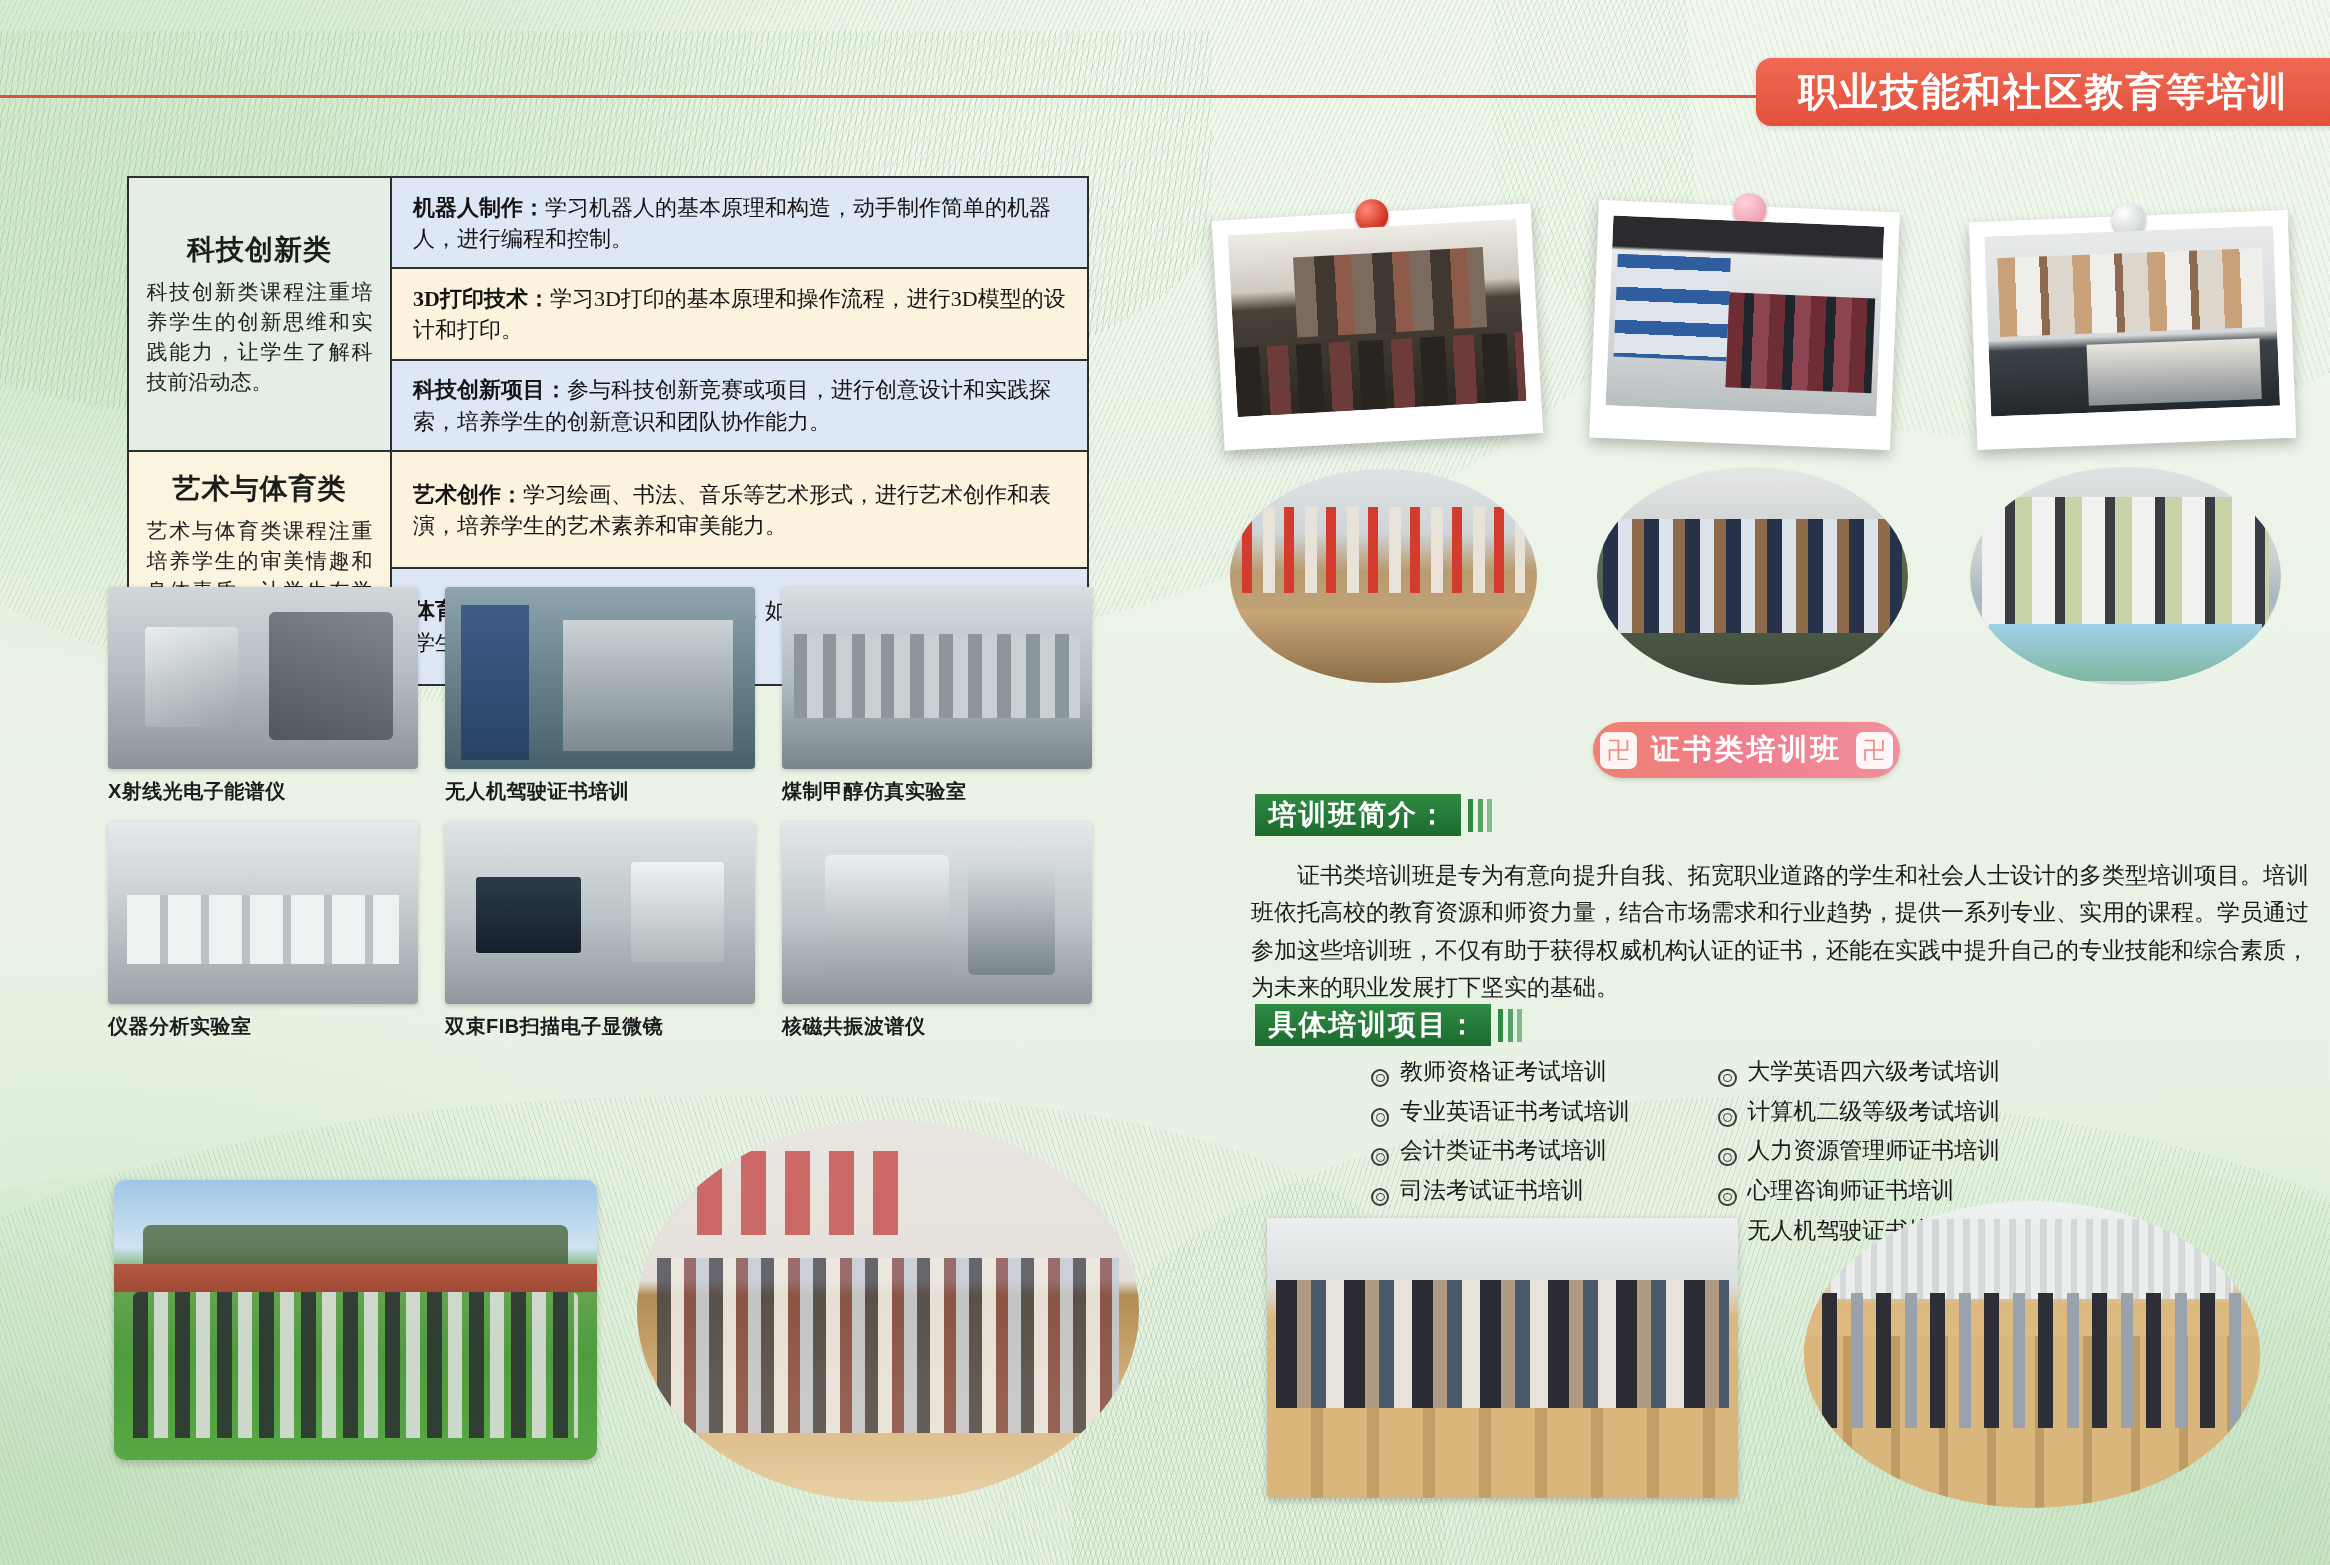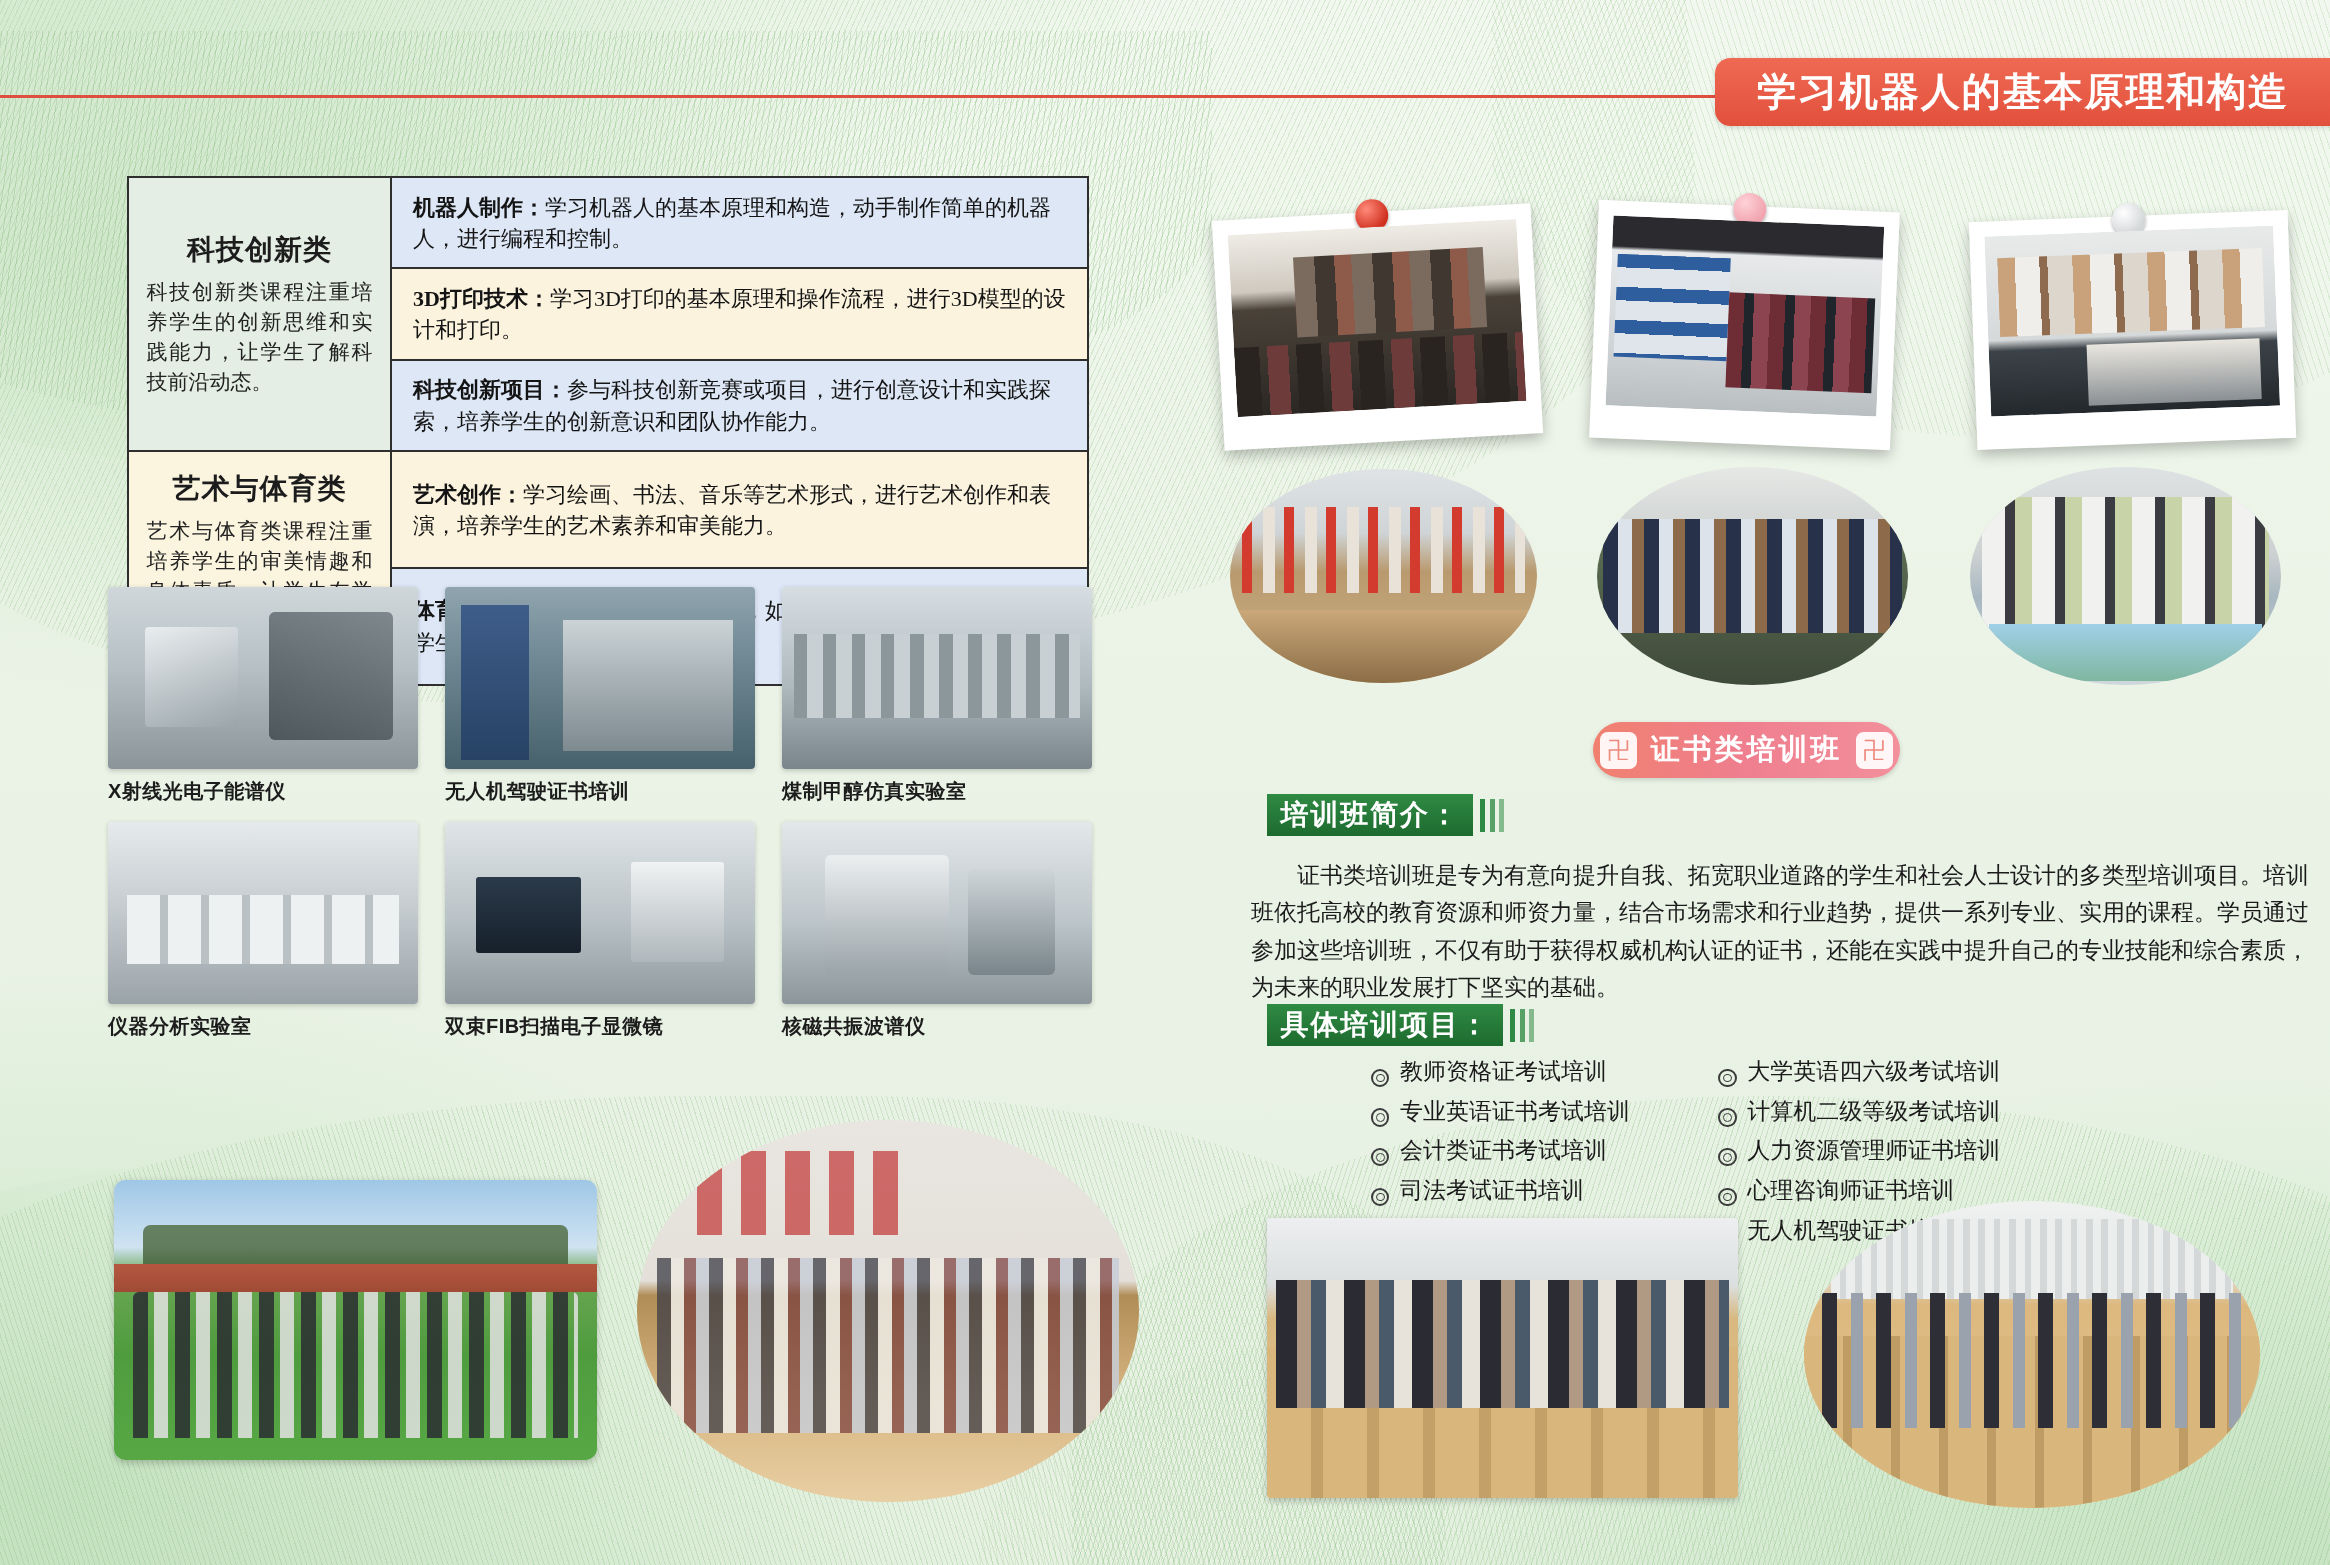--- a/index.html
+++ b/index.html
@@ -276,21 +276,21 @@
   .badge .btxt {
     color:#fff; font-size:29px; font-weight:700; letter-spacing:2.9px;
     margin: 0 13.5px; white-space:nowrap;
   }
 
   
   .sec-head { position:absolute; display:flex; align-items:stretch; z-index:6; height:42px;}
   .sec-head .lbl {
     background: linear-gradient(180deg,#2f8a43 0%, #1d6b2f 100%);
     color:#fff; font-size:28px; font-weight:700; letter-spacing:1.9px;
-    padding: 2.9px 13.5px 2.9px 13.5px; display:flex; align-items:center; white-space:nowrap;margin-left:12px;
+    padding: 2.9px 13.5px 2.9px 13.5px; display:flex; align-items:center; white-space:nowrap;
   }
   .sec-head .bars { display:flex; align-items:center; gap:4.8px; margin-left:6.8px; }
   .sec-head .bars i { display:block; width:4.8px; height:33px; background:#2f8a43; }
   .sec-head .bars i:nth-child(2){ opacity:.78; }
   .sec-head .bars i:nth-child(3){ opacity:.55; }
 
   #head-intro { left:1255px; top:794px; }
   #head-items { left:1255px; top:1004px; }
 
   .intro-para {
@@ -349,21 +349,21 @@
   <div class="hatch-b"></div>
   <div class="hatch-c"></div>
   <div class="hatch-d"></div>
   <div class="hatch-e"></div>
   <div class="hatch-f"></div>
 </div>
 
 <div class="header-wrap">
   <div class="header-rule"></div>
   <div class="header-pill">
-    <span>学习机器人的基本原理和构造</span>
+    <span>职业技能和社区教育等培训</span>
   </div>
 </div>
 
 <div class="curric-table">
 
   <div class="cat-cell tech">
     <div class="cat-title">科技创新类</div>
     <div class="cat-desc">科技创新类课程注重培养学生的创新思维和实践能力，让学生了解科技前沿动态。</div>
   </div>
 

